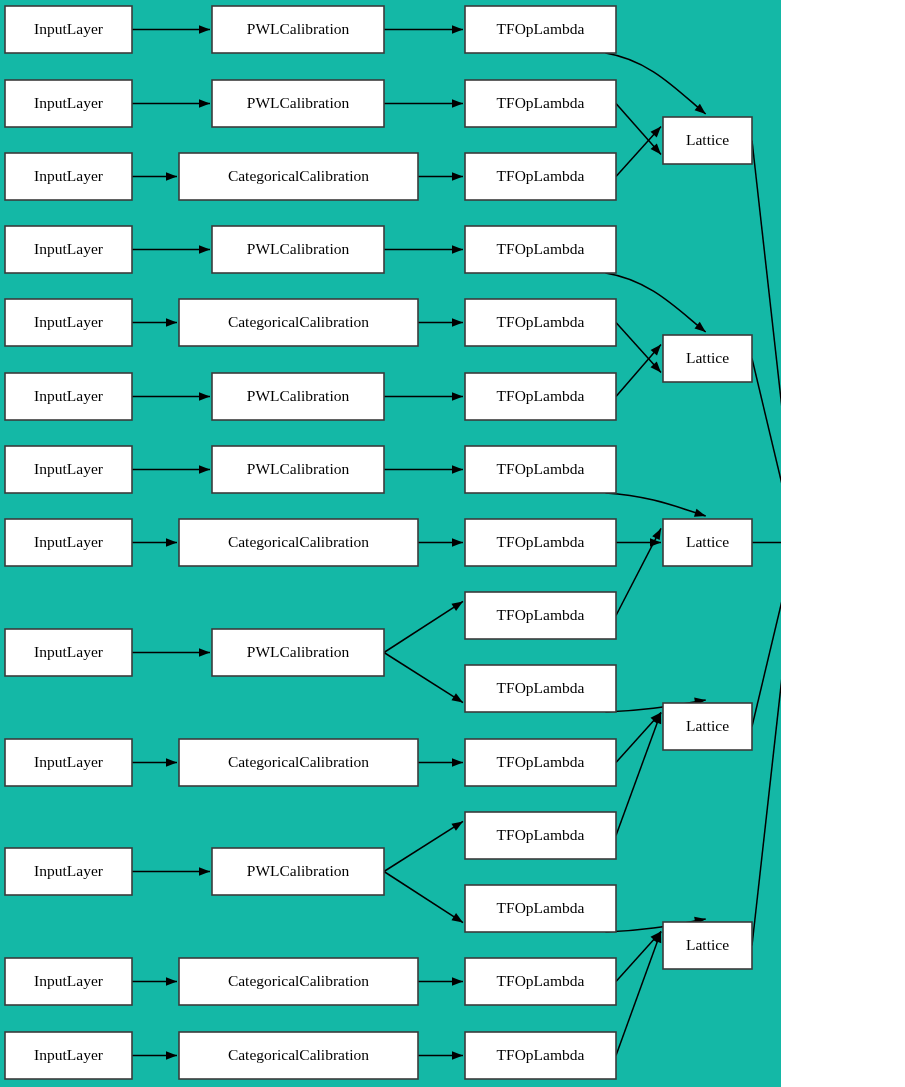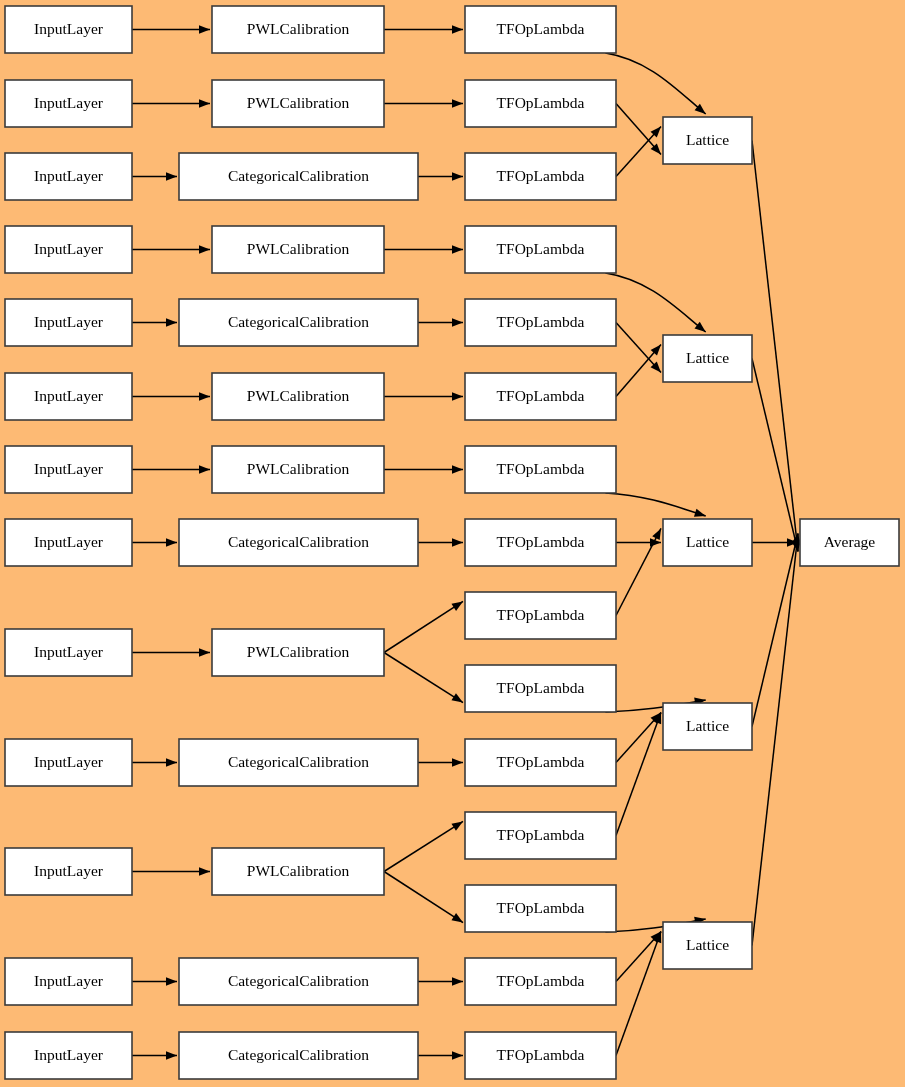--- a/index.html
+++ b/index.html
@@ -2,23 +2,23 @@
 <html><head>
 <meta charset="utf-8">
 <style>
   html, body {
     margin: 0;
     padding: 0;
     background: #ffffff;
   }
   #canvas-wrap {
     position: relative;
-    width: 905px;
+    width: 781px;
     height: 1087px;
-    background: #fdba74;
+    background: #14b8a6;
     overflow: hidden;
   }
   svg#graph {
     display: block;
     width: 905px;
     height: 1087px;
     font-family: "Liberation Serif", "DejaVu Serif", serif;
   }
   .node-rect {
     fill: #ffffff;

